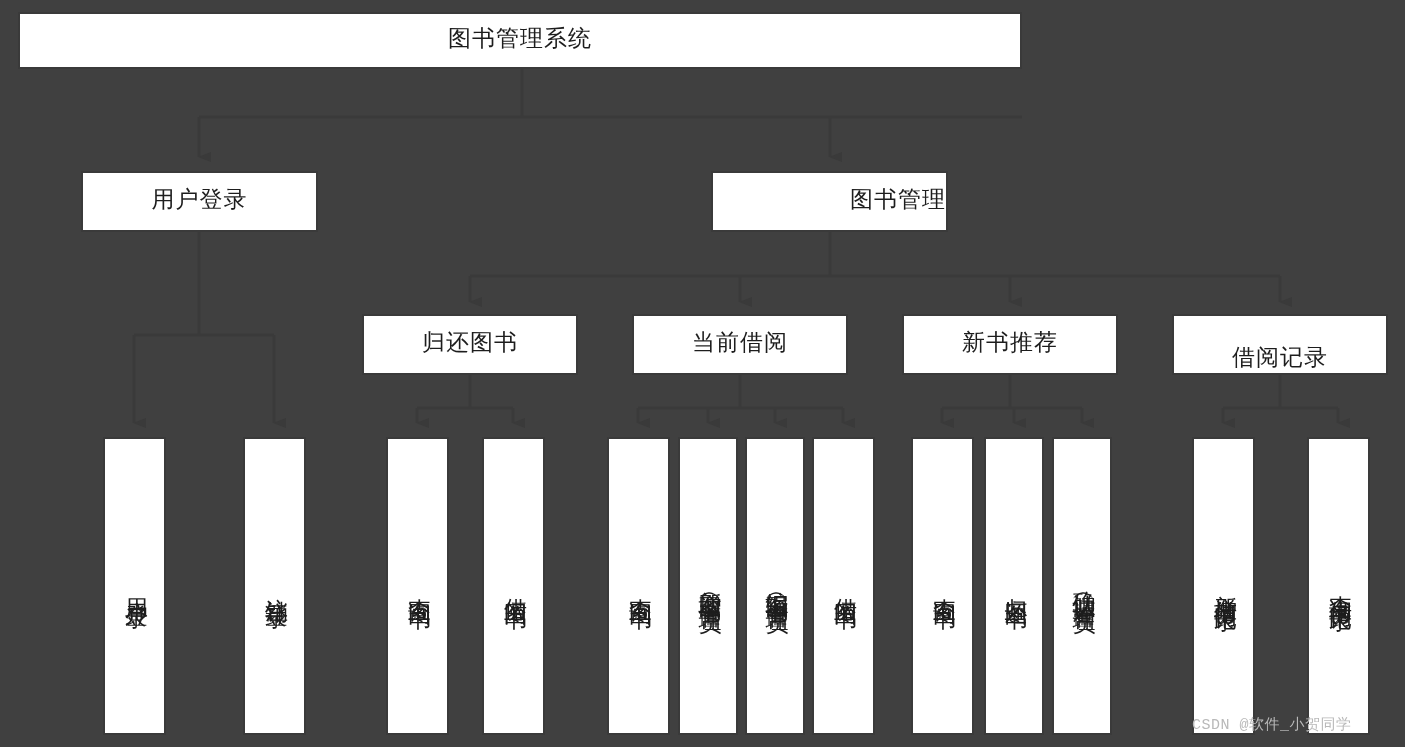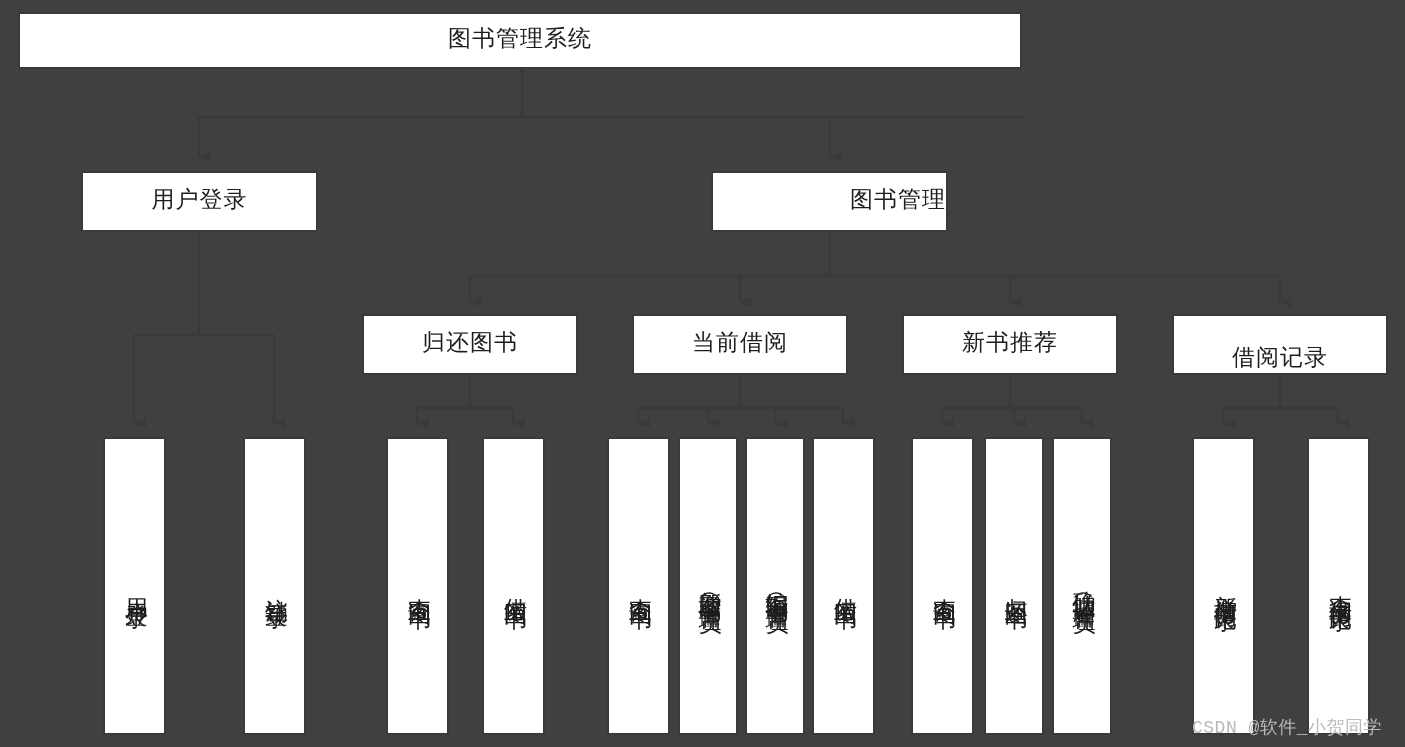--- a/index.html
+++ b/index.html
@@ -50,21 +50,21 @@
     text-align: center;
   }
   .node.leaf .vtxt {
     writing-mode: vertical-rl;
     text-orientation: upright;
     display: block;
     white-space: nowrap;
   }
   .watermark {
     position: absolute;
-    font-size: 18px;
+    font-size: 15px;
     color: #b9b9b9;
     white-space: nowrap;
     letter-spacing: 0.5px;
     pointer-events: none;
   }
 </style>
 </head>
 <body>
 
 <div id="stage">

